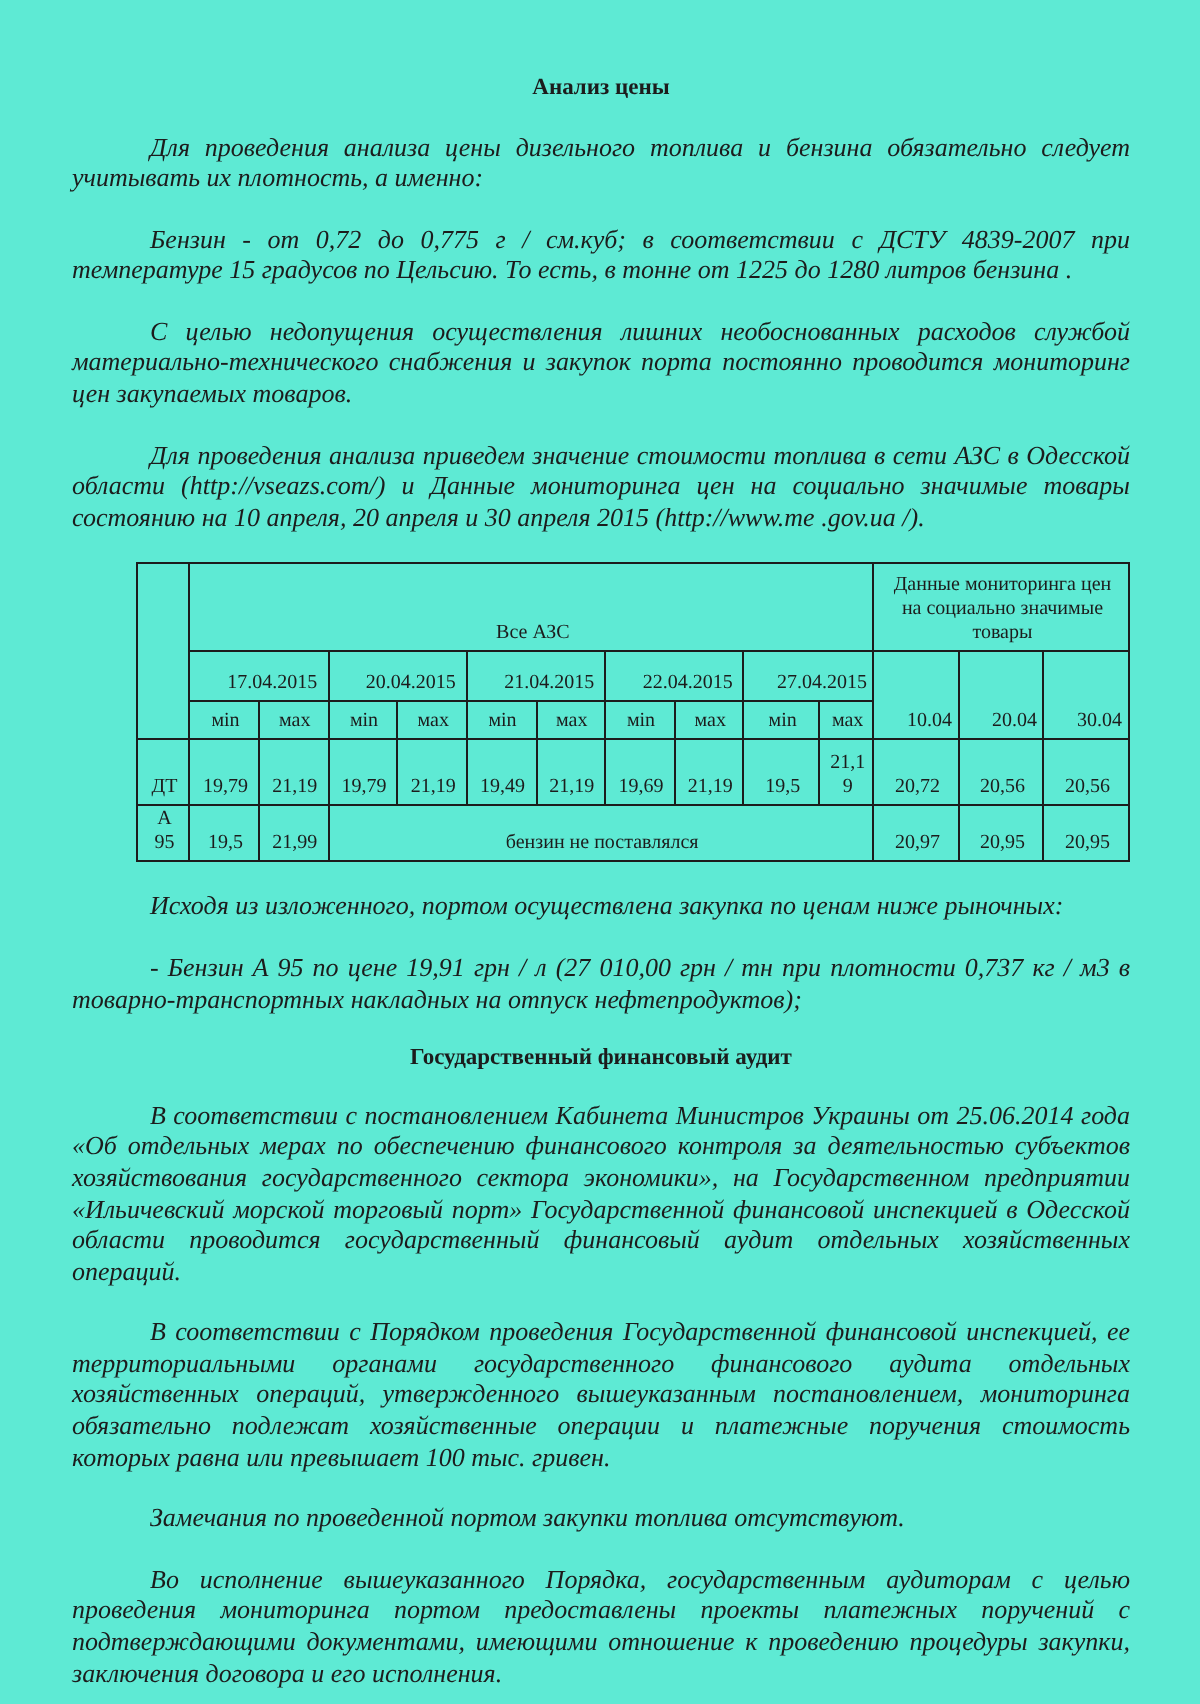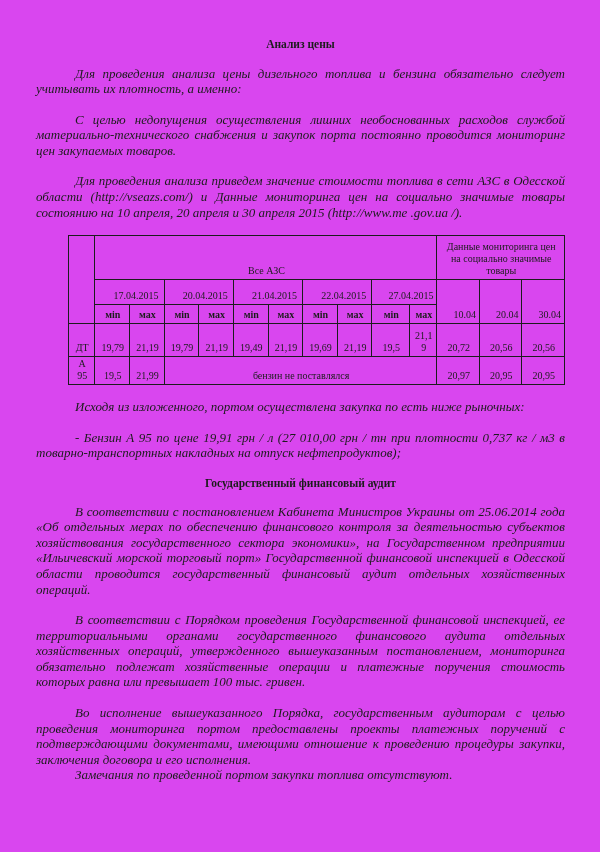--- a/index.html
+++ b/index.html
@@ -9,21 +9,21 @@
     background: #ffffff;
     color: #1c1c1c;
     font-family: "Liberation Serif", "DejaVu Serif", serif;
     overflow: hidden;
   }
   .page {
     box-sizing: border-box;
     width: 600px;
     height: 852px;
     padding: 37px 35px 0 36px;
-    background: #d946ef;
+    background: #5eead4;
   }
   .doc-heading {
     font-size: 11.5px;
     line-height: 15.5px;
     font-weight: bold;
     text-align: center;
     margin: 0 0 13px 0;
   }
   .doc-heading.second { margin-top: 0; margin-bottom: 12px; }
   .para {
@@ -50,21 +50,21 @@
     vertical-align: bottom;
     overflow: hidden;
     text-align: center;
   }
   col.c-label { width: 30px; }
   col.c-d     { width: 36px; }
   col.c-n     { width: 26px; }
   col.c-m     { width: 37px; }
   tr.r-head1 td { height: 40px; }
   tr.r-dates td { height: 21px; padding-left: 16px; }
-  tr.r-minmax td { height: 15px; font-weight: bold; }
+  tr.r-minmax td { height: 15px; }
   tr.r-dt td   { height: 29px; }
   tr.r-a95 td  { height: 15px; }
   td.mon-head {
     vertical-align: top;
     text-align: justify;
     padding-top: 2px;
   }
   td.mon-date {
     vertical-align: middle;
     text-align: center;
@@ -72,20 +72,21 @@
   td.cell-narrow { word-break: break-all; }
 </style>
 </head>
 <body>
 
 <div class="page">
 
   <p class="doc-heading">Анализ цены</p>
 
   <p class="para">Для проведения анализа цены дизельного топлива и бензина обязательно следует учитывать их плотность, а именно:</p>
+  <p class="para">Бензин - от 0,72 до 0,775 г / см.куб; в соответствии с ДСТУ 4839-2007 при температуре 15 градусов по Цельсию.  То есть,  в тонне от 1225 до 1280 литров бензина .</p>
   <p class="para">С целью недопущения осуществления лишних необоснованных расходов службой материально-технического снабжения и закупок порта постоянно проводится мониторинг цен закупаемых товаров.</p>
   <p class="para">Для проведения анализа приведем значение стоимости топлива в сети АЗС в Одесской области (http://vseazs.com/) и Данные мониторинга цен на социально значимые товары состоянию на 10 апреля, 20 апреля и 30 апреля 2015 (http://www.me .gov.ua /).</p>
 
   <table class="price">
     <colgroup>
       <col class="c-label">
       <col class="c-d">
         <col class="c-d">
         <col class="c-d">
         <col class="c-d">
@@ -148,23 +149,23 @@
         <td>19,5</td>
         <td>21,99</td>
         <td colspan="8">бензин не поставлялся</td>
         <td>20,97</td>
         <td>20,95</td>
         <td>20,95</td>
       </tr>
     </tbody>
   </table>
 
-  <p class="para">Исходя из изложенного, портом осуществлена закупка по есть ниже рыночных:</p>
+  <p class="para">Исходя из изложенного, портом осуществлена закупка по ценам ниже рыночных:</p>
   <p class="para">- Бензин А 95 по цене 19,91 грн / л (27 010,00 грн / тн при плотности 0,737 кг / м3 в товарно-транспортных накладных на отпуск нефтепродуктов);</p>
 
   <p class="doc-heading second">Государственный финансовый аудит</p>
 
   <p class="para">В соответствии с постановлением Кабинета Министров Украины от 25.06.2014 года «Об отдельных мерах по обеспечению финансового контроля за деятельностью субъектов хозяйствования государственного сектора экономики», на Государственном предприятии «Ильичевский морской торговый порт» Государственной финансовой инспекцией в Одесской области проводится государственный финансовый аудит отдельных хозяйственных операций.</p>
   <p class="para">В соответствии с Порядком проведения Государственной финансовой инспекцией, ее территориальными органами государственного финансового аудита отдельных хозяйственных операций, утвержденного вышеуказанным постановлением, мониторинга обязательно подлежат хозяйственные операции и платежные поручения стоимость которых равна или превышает 100 тыс. гривен.</p>
+  <p class="para">Замечания по проведенной портом закупки топлива отсутствуют.</p>
   <p class="para no-gap">Во исполнение вышеуказанного Порядка, государственным аудиторам с целью проведения мониторинга портом предоставлены проекты платежных поручений с подтверждающими документами, имеющими отношение к проведению процедуры закупки, заключения договора и его исполнения.</p>
-  <p class="para">Замечания по проведенной портом закупки топлива отсутствуют.</p>
 
 </div>
 
 </body></html>

